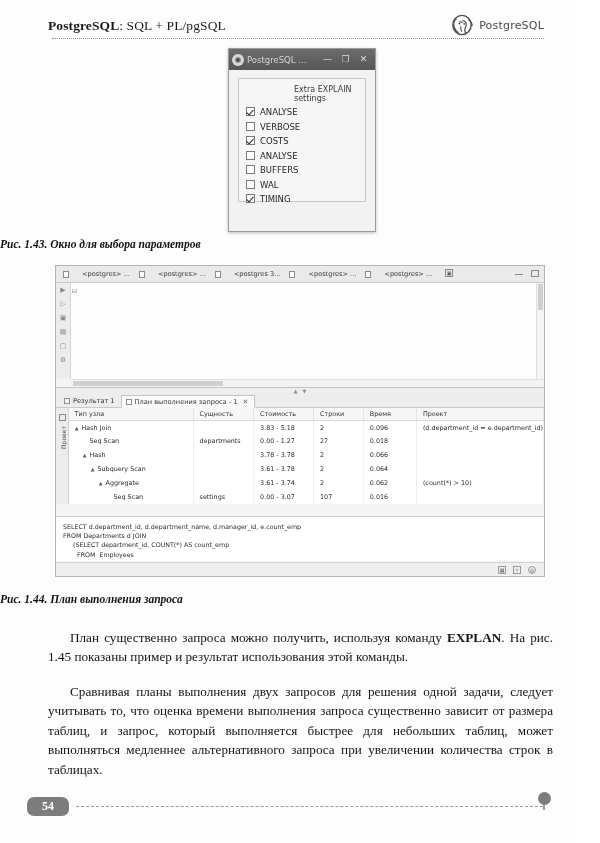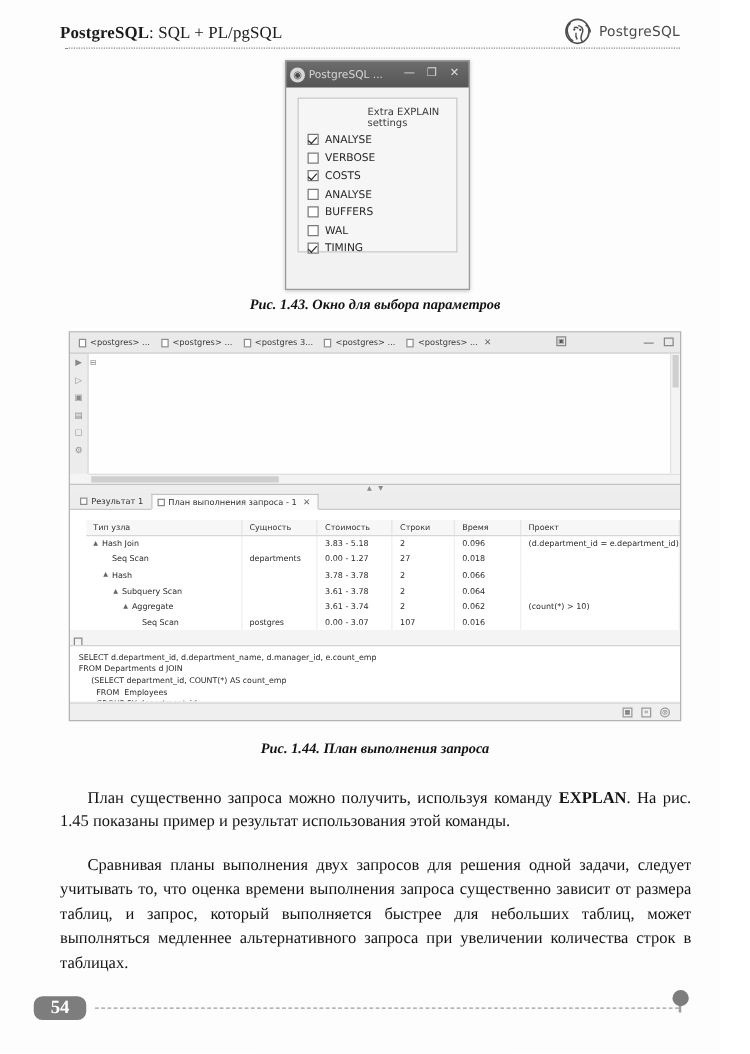--- a/index.html
+++ b/index.html
@@ -130,21 +130,20 @@
     background: linear-gradient(#fbfbfb,#e9e9e9);
     font-size: 8.5px;
     color: #1d1d1d;
     display: flex; align-items: center; justify-content: center;
   }
 
   
   .cap {
     position: absolute;
     left: 0; width: 600px;
-    text-align: center;
     font-style: italic;
     font-weight: bold;
     font-size: 11.5px;
     color: #131313;
   }
   .cap-143 { top: 238px; }
   .cap-144 { top: 593px; }
 
   
   .ide {
@@ -158,21 +157,21 @@
   }
   .ide-tabs {
     height: 17px;
     background: #eaeaea;
     border-bottom: 1px solid #c9c9c9;
     display: flex; align-items: center;
     padding-left: 4px;
     position: relative;
   }
   .ide-tab {
-    display: flex; align-items: center; gap: 3px;
+    display: flex; align-items: center; gap: 13px;
     font-size: 6.6px; color: #3a3a3a;
     padding: 0 6px 0 3px;
     height: 16px;
   }
   .tab-ico {
     width: 6px; height: 7px;
     border: 1px solid #8d8d8d;
     background: #fff;
     flex: 0 0 auto;
   }
@@ -272,21 +271,21 @@
   .res-tab.active {
     background: #fbfbfb;
     border: 1px solid #c4c4c4;
     border-bottom: 1px solid #fbfbfb;
     margin-bottom: -1px;
   }
   .res-tab .tab-ico2 {
     width: 6px; height: 6px; border: 1px solid #8d8d8d; background: #fff;
   }
 
-  .grid-wrap { display: flex; height: 96px; background:#fff;align-items:flex-end; }
+  .grid-wrap { display: flex; height: 96px; background:#fff; }
   .side-rail {
     width: 13px;
     background: #ececec;
     border-right: 1px solid #d4d4d4;
     position: relative;
   }
   .rail-label {
     position: absolute;
     left: -13px; top: 26px;
     width: 40px;
@@ -377,21 +376,21 @@
   
   .foot-num {
     position: absolute;
     left: 27px; bottom: 27px;
     width: 42px; height: 19px;
     background: #7d7d7d;
     border-radius: 7px;
     color: #fff;
     font-family: "Liberation Serif", serif;
     font-weight: bold;
-    font-size: 15px;
+    font-size: 12px;
     display: flex; align-items: center; justify-content: center;
   }
   .foot-line {
     position: absolute;
     left: 76px; right: 33px; bottom: 36px;
     border-top: 1.6px dashed #9d9d9d;
   }
   .foot-ball {
     position: absolute;
     right: 25px; bottom: 38px;
@@ -637,21 +636,21 @@
                 <td>0.062</td>
                 <td>(count(*) &gt; 10)</td>
               </tr>
               <tr>
                 <td>
                   <span class="tree-cell" style="padding-left: 32px;">
                     <span class="tri empty">▲</span>
                     <span>Seq Scan</span>
                   </span>
                 </td>
-                <td>postgres</td>
+                <td>settings</td>
                 <td>0.00 - 3.07</td>
                 <td>107</td>
                 <td>0.016</td>
                 <td></td>
               </tr>
             </tbody>
         </table>
       </div>
 
       <div class="sqltext-box">

